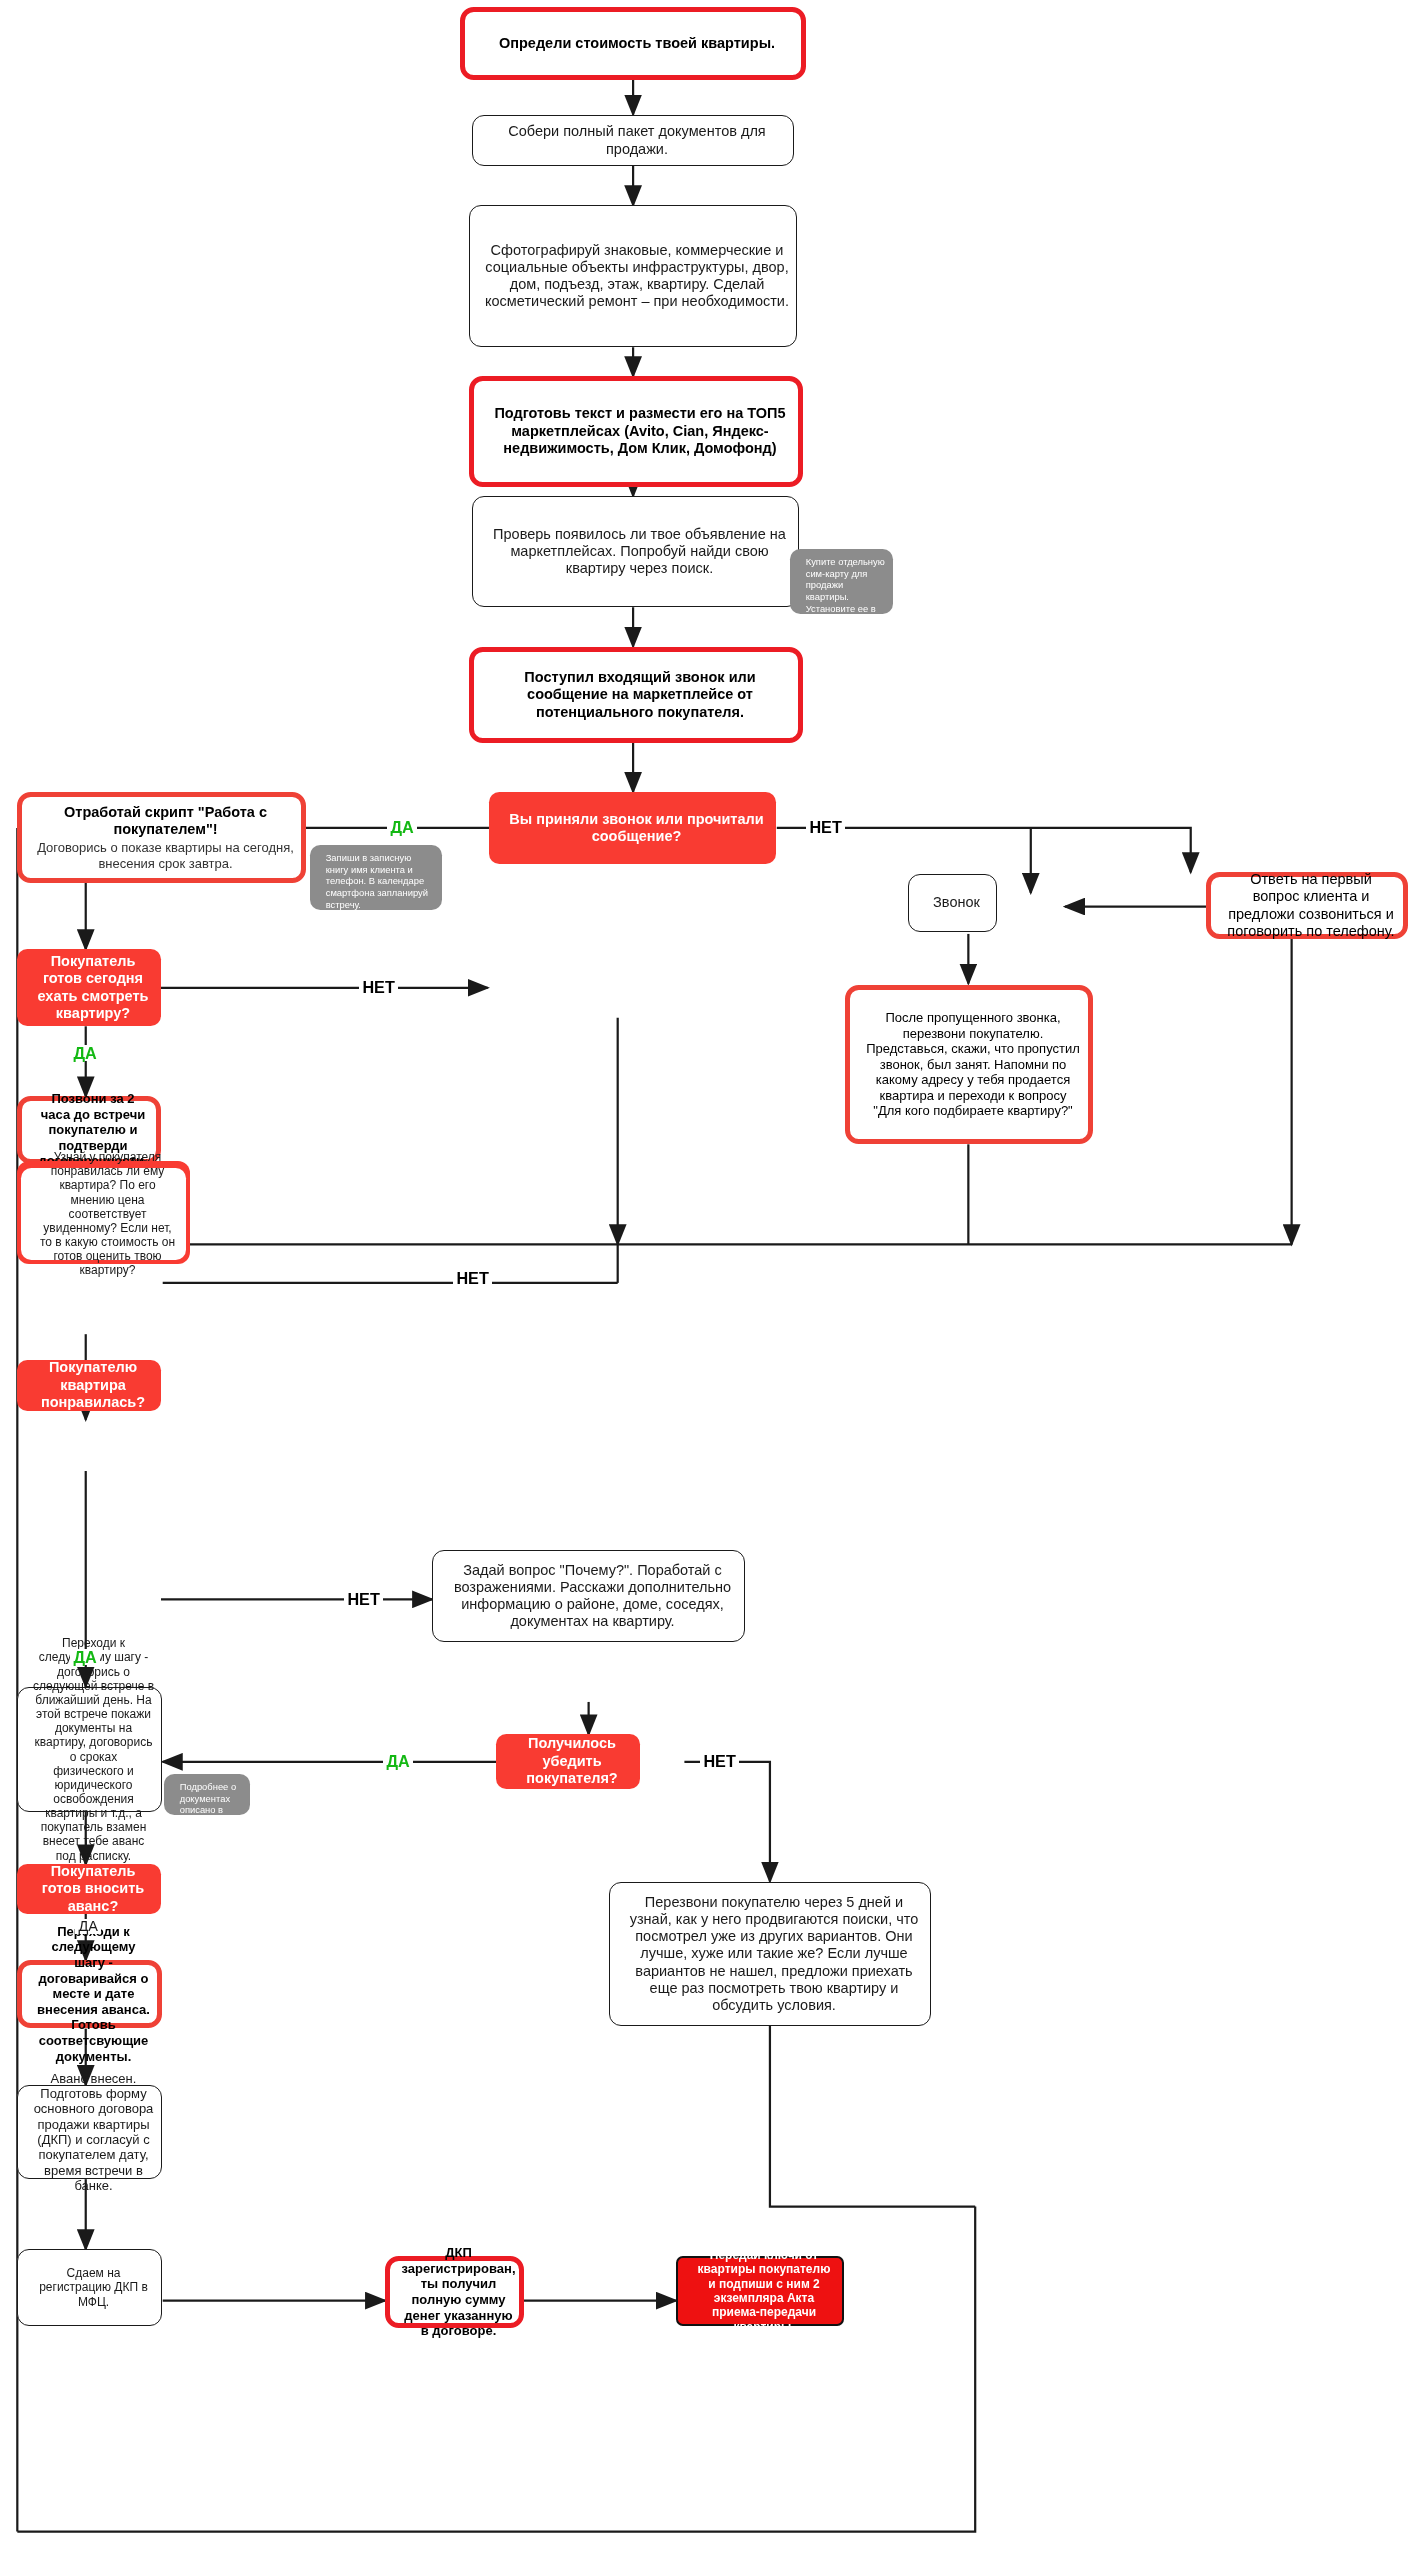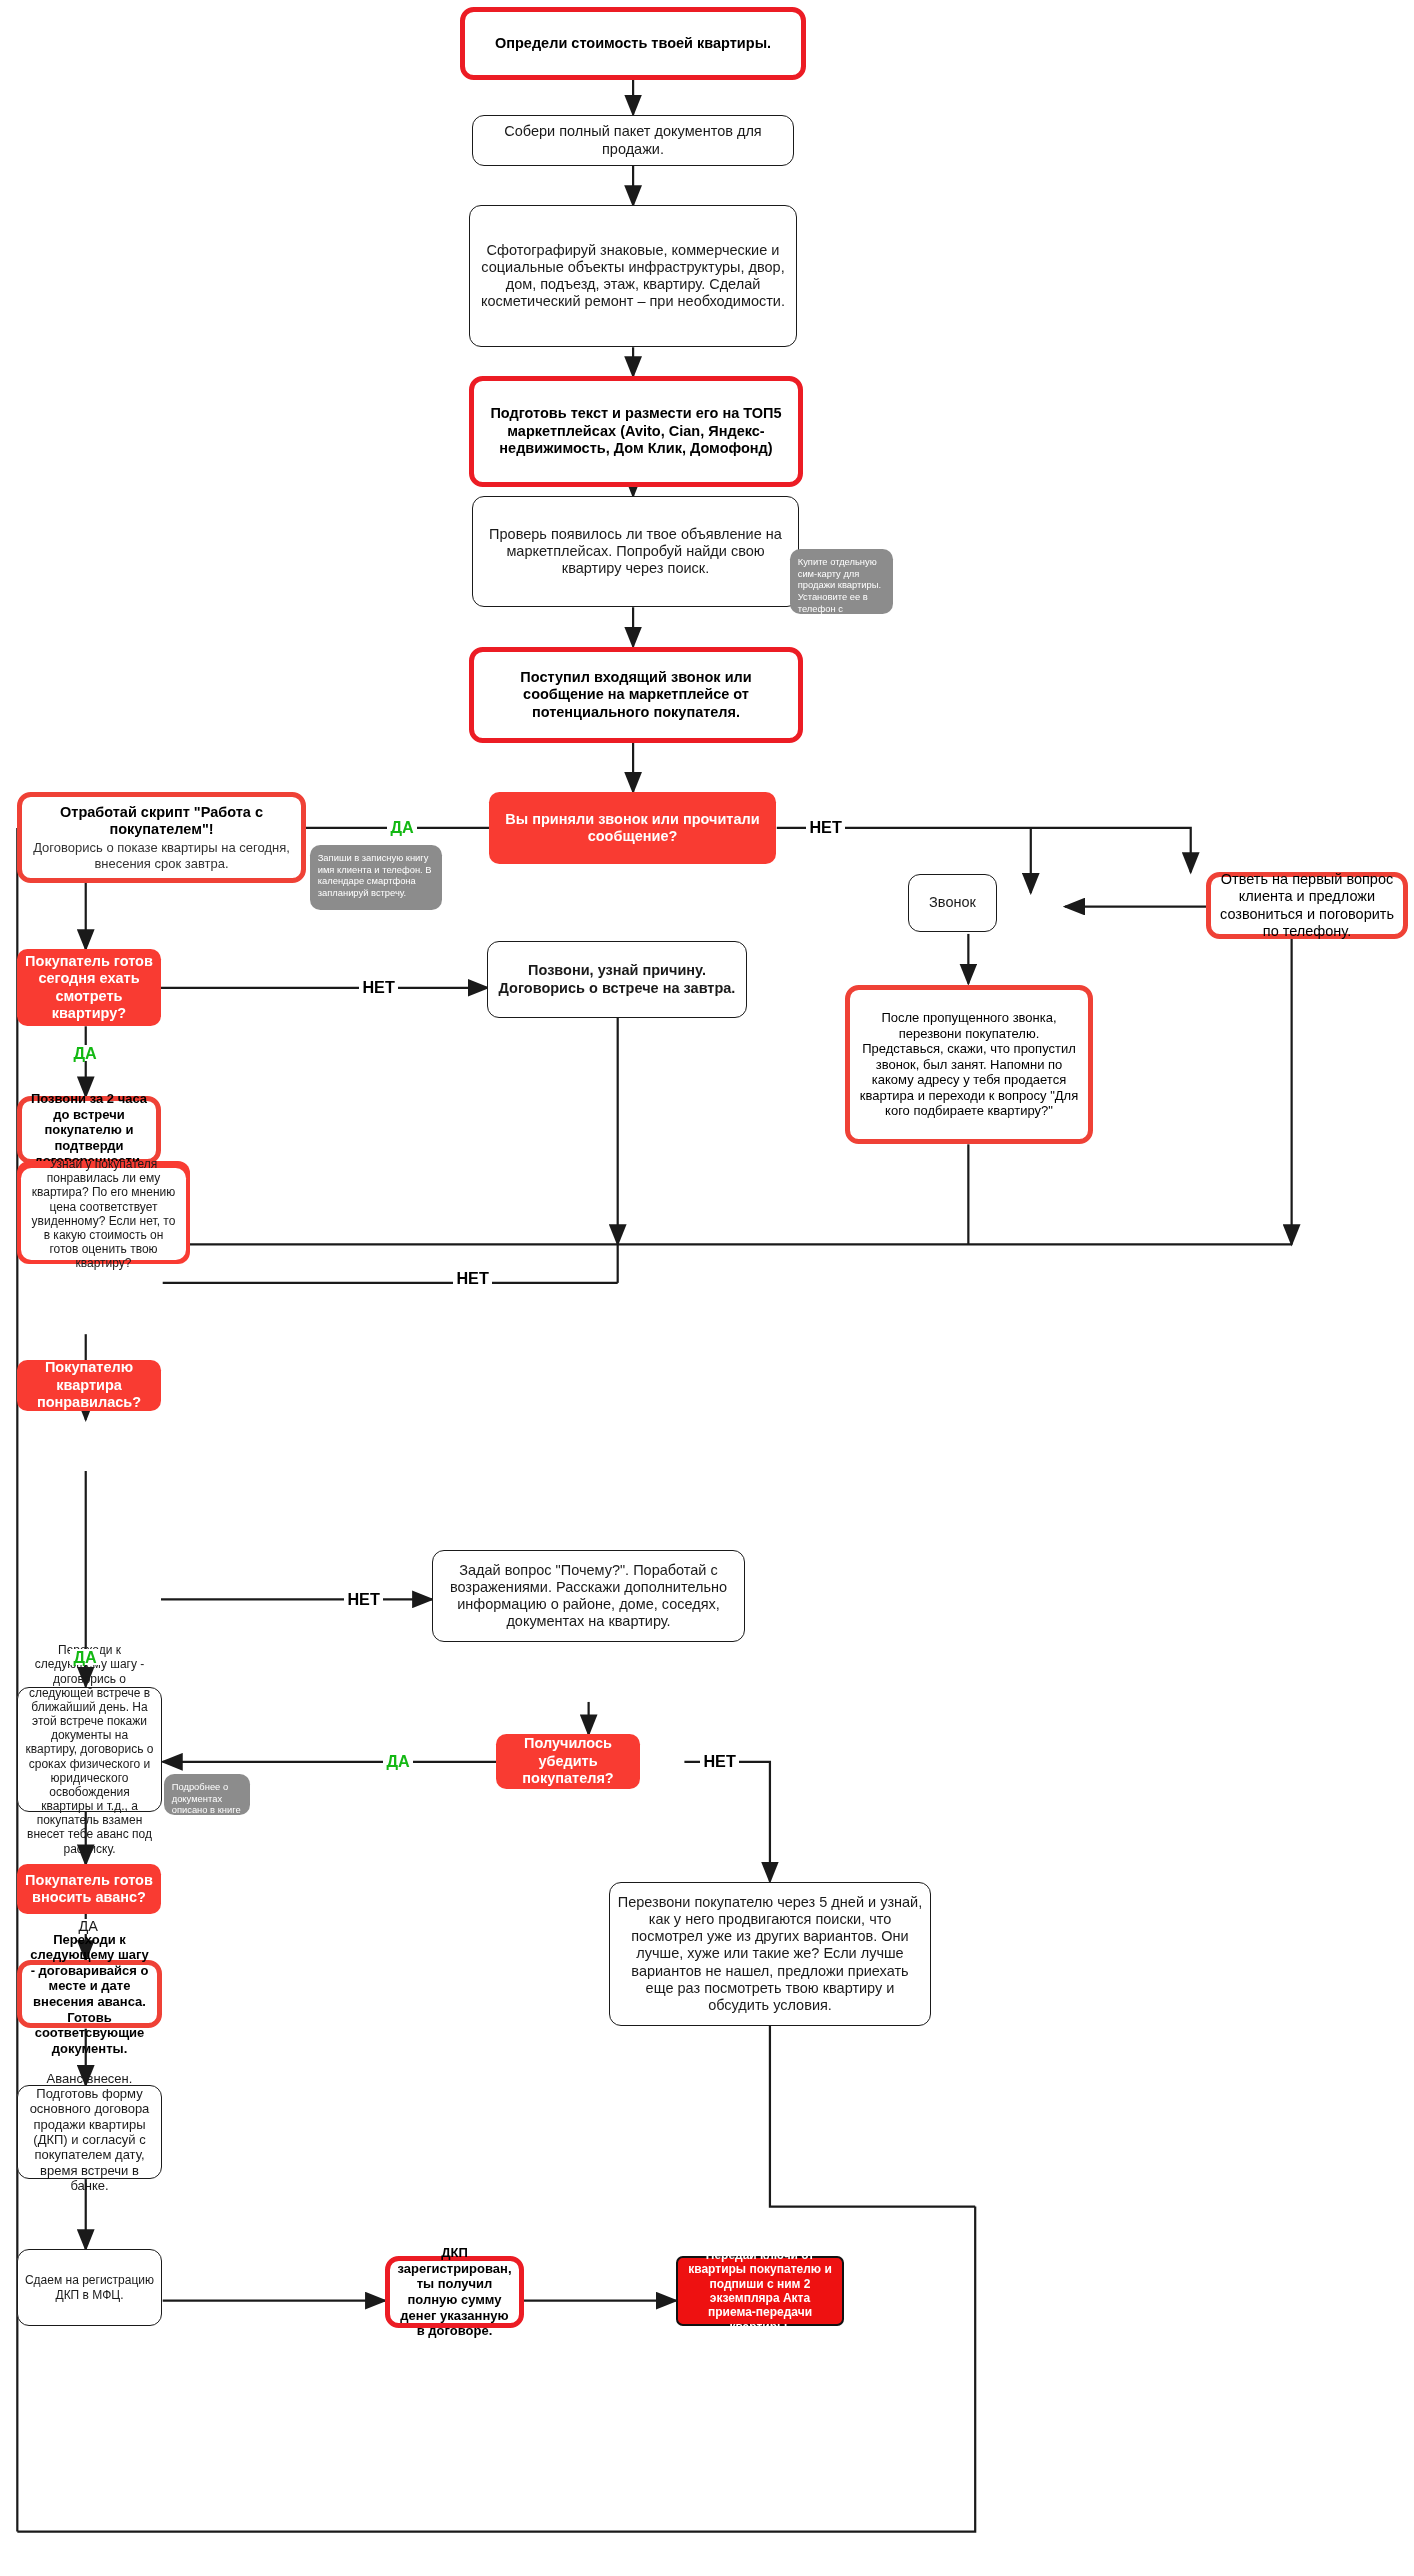--- a/index.html
+++ b/index.html
@@ -2,21 +2,21 @@
 <html style="font-size:13.7px"><head>
 <meta charset="utf-8">
 <style>
   html,body{margin:0;padding:0;background:#ffffff;}
   body{font-family:"Liberation Sans","DejaVu Sans",sans-serif;}
   #canvas{position:relative;width:1415px;height:2576px;background:#fff;overflow:hidden;}
   svg.edges{position:absolute;left:0;top:0;width:1415px;height:2576px;pointer-events:none;}
 
   .node{position:absolute;box-sizing:border-box;display:flex;align-items:center;
         justify-content:center;text-align:center;}
-  .node .txt{width:100%;padding:0 6.8px;box-sizing:border-box;}
+  .node .txt{width:100%;padding:0 6.8px;box-sizing:border-box;margin-left:8px;}
 
   
   .plain{background:#ffffff;border:1.7px solid #1a1a1a;border-radius:12px;
          color:#1a1a1a;font-size:14.5px;line-height:1.18;font-weight:400;}
 
   
   .redline{background:#ffffff;border:5.1px solid #ec1c24;border-radius:13.7px;
            color:#000;font-size:14.5px;line-height:1.2;font-weight:700;}
   .redline.soft{border-color:#ef4136;}
 
@@ -178,23 +178,20 @@
   </div>
 
   <div class="node redline soft" style="left:845px;top:985px;width:248px;height:159px;font-weight:400;font-size:13px;">
     <span class="txt">После пропущенного звонка, перезвони покупателю. Представься, скажи, что пропустил звонок, был занят. Напомни по какому адресу у тебя продается квартира и переходи к вопросу "Для кого подбираете квартиру?"</span>
   </div>
 
   <div class="node redfill" style="left:17px;top:949px;width:144px;height:77px;">
     <span class="txt">Покупатель готов сегодня ехать смотреть квартиру?</span>
   </div>
 
-  <div class="node plain" style="left:487px;top:941px;width:260px;height:77px;font-weight:700;">
-    <span class="txt">Позвони, узнай причину. Договорись о встрече на завтра.</span>
-  </div>
 
   <div class="node redline soft" style="left:17px;top:1096px;width:144px;height:68px;font-size:13px;">
     <span class="txt">Позвони за 2 часа до встречи покупателю и подтверди договоренности.</span>
   </div>
 
   <div class="node redwrap" style="left:17px;top:1161px;width:173px;height:103px;padding-left:7px;">
     <div class="inner" style="font-size:12px;">
       <span class="txt">Узнай у покупателя понравилась ли ему квартира? По его мнению цена соответствует  увиденному? Если нет, то в какую стоимость он готов оценить твою квартиру?</span>
     </div>
   </div>

